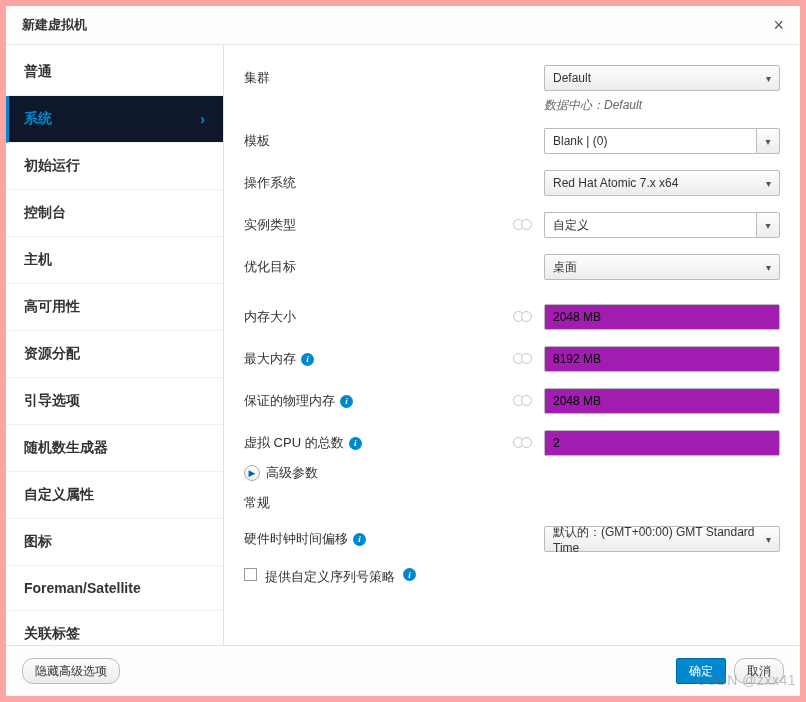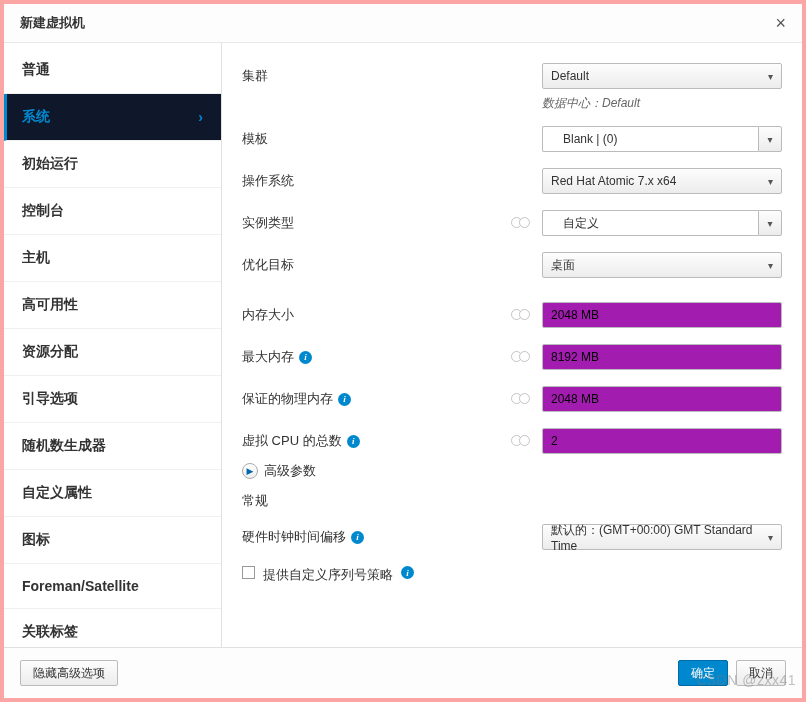--- a/index.html
+++ b/index.html
@@ -11,21 +11,21 @@
       width: 806px;
       height: 702px;
       position: relative;
       overflow: hidden;
     }
     .dialog {
       width: 100%;
       height: 100%;
       display: flex;
       flex-direction: column;
-      border: 4px solid #fca5a5;
+      border: 6px solid #fca5a5;
     }
     .header {
       display: flex;
       align-items: center;
       justify-content: space-between;
       padding: 10px 16px;
       border-bottom: 1px solid #e8e8e8;
       background: #fdfdfd;
     }
     .header-title { font-size: 13px; color: #333; font-weight: bold;}
@@ -131,21 +131,21 @@
       width: 100%;
       display: flex;
     }
     .select-split .main {
       flex: 1;
       height: 26px;
       border: 1px solid #bbb;
       background: #fff;
       display: flex;
       align-items: center;
-      padding: 0 20px;
+      padding: 0 8px;
       font-size: 12px;
       border-right: none;
       border-radius: 2px 0 0 2px;
     }
     .select-split .btn {
       width: 24px;
       height: 26px;
       border: 1px solid #bbb;
       background: linear-gradient(#fdfdfd, #ececec);
       display: flex;
@@ -244,21 +244,21 @@
       background: #fdfdfd;
     }
     .btn-default {
       height: 26px;
       padding: 0 12px;
       border: 1px solid #bbb;
       background: linear-gradient(#fdfdfd, #ececec);
       font-size: 12px;
       color: #333;
       cursor: pointer;
-      border-radius: 2px;
+      border-radius: 11px;
       display: inline-flex;
       align-items: center;
     }
     .btn-primary {
       height: 26px;
       padding: 0 12px;
       border: 1px solid #006ba6;
       background: #0088ce;
       color: #fff;
       font-size: 12px;

